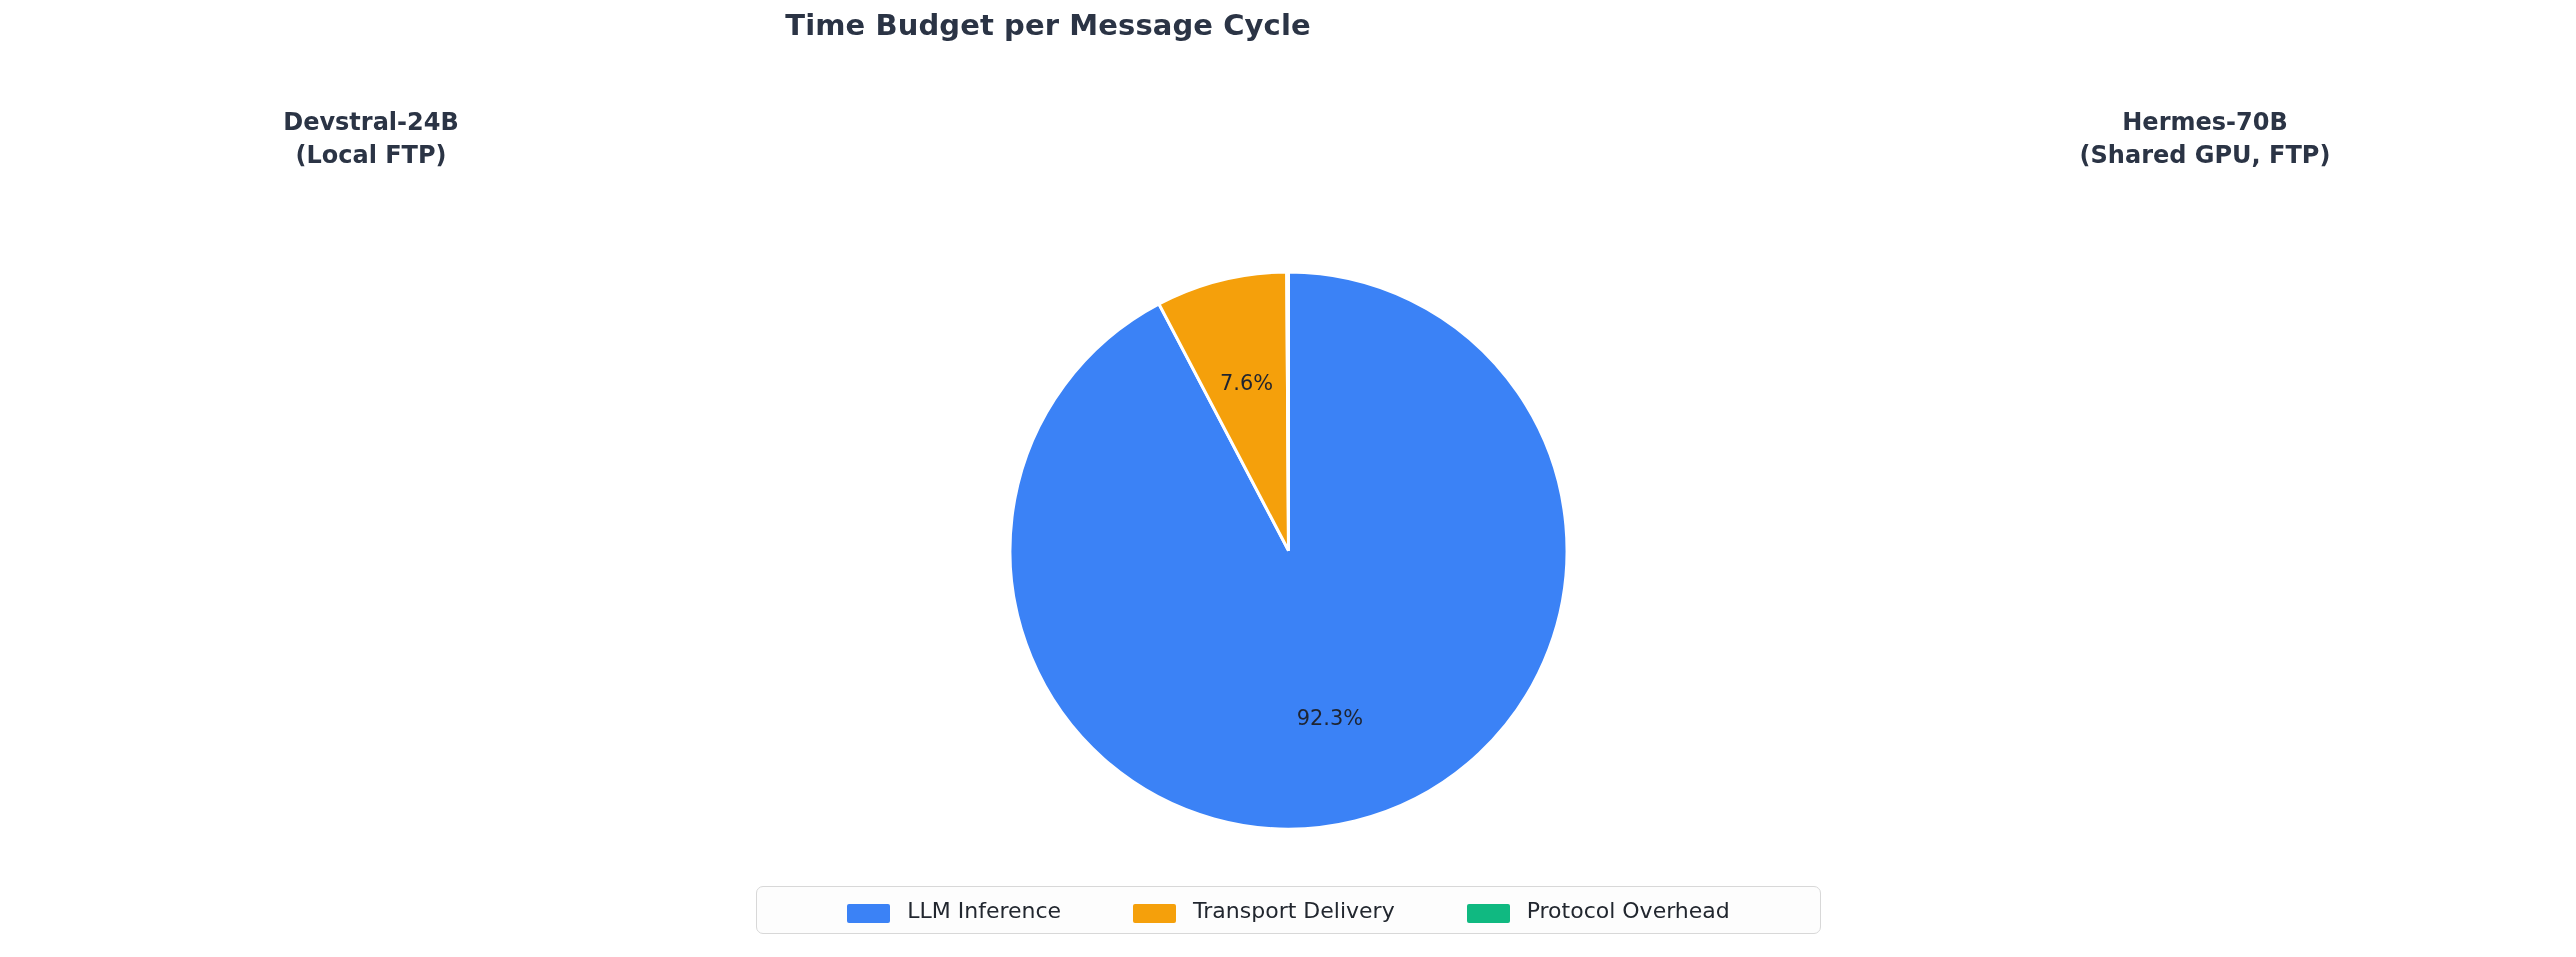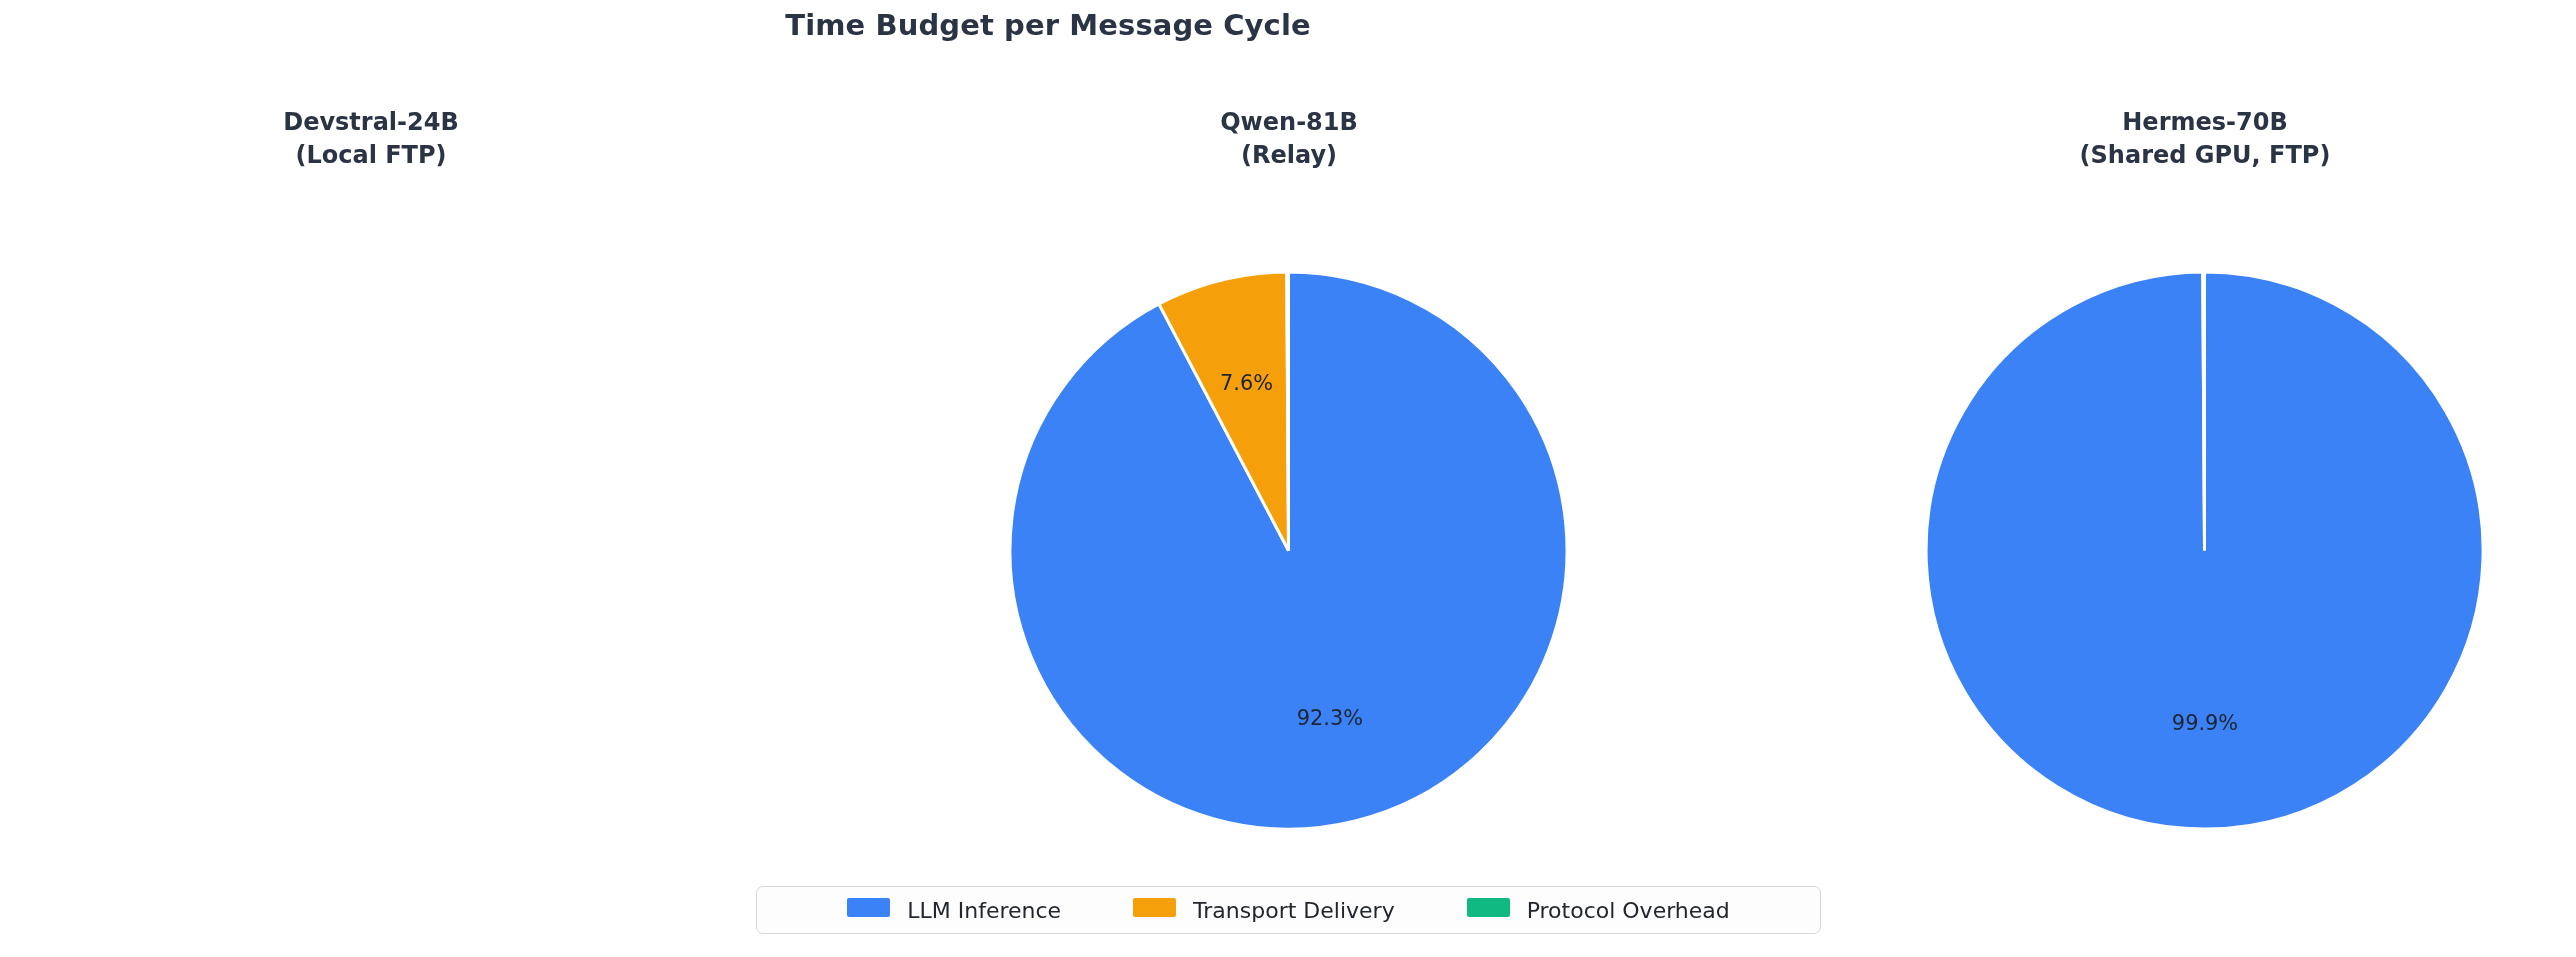--- a/index.html
+++ b/index.html
@@ -85,21 +85,21 @@
     border: 1.4px solid #d8d8d8;
     border-radius: 7px;
     background: #fdfdfd;
     display: flex;
     align-items: center;
     justify-content: center;
     gap: 0px;
   }
   .legend-item {
     display: flex;
-    align-items: flex-start;
+    align-items: flex-end;
     padding: 0 18px;
     margin: 0 18px;
   }
   .legend-swatch {
     width: 43px;
     height: 19px;
     border-radius: 2px;
     margin-right: 17px;
     flex: none;
   }
@@ -114,43 +114,34 @@
 <body>
 
 <div id="figure-title">Time Budget per Message Cycle</div>
 
 <div class="panel" id="panel-0">
   <div class="panel-title">Devstral-24B
 (Local FTP)</div>
 </div>
 
 <div class="panel" id="panel-1">
-  <div class="panel-title">Qwen-81B
-(Relay)</div>
   <div class="pie-wrap">
     <svg class="pie-svg" viewBox="0 0 562 562">
         <path d="M 281 281 L 281.000 1.000 A 280 280 0 1 1 150.758 33.135 Z" fill="#3B82F6" stroke="#FFFFFF" stroke-width="3" stroke-linejoin="miter"></path>
         <path d="M 281 281 L 150.758 33.135 A 280 280 0 0 1 279.241 1.006 Z" fill="#F5A00B" stroke="#FFFFFF" stroke-width="3" stroke-linejoin="miter"></path>
         <path d="M 281 281 L 279.241 1.006 A 280 280 0 0 1 281.000 1.000 Z" fill="#10B981" stroke="#FFFFFF" stroke-width="3" stroke-linejoin="miter"></path>
         <text x="322.59" y="449.55" text-anchor="middle" dominant-baseline="central" class="slice-label">92.3%</text>
         <text x="238.88" y="112.59" text-anchor="middle" dominant-baseline="central" class="slice-label">7.6%</text>
       </svg>
   </div>
 </div>
 
 <div class="panel" id="panel-2">
   <div class="panel-title">Hermes-70B
 (Shared GPU, FTP)</div>
-  <div class="pie-wrap">
-    <svg class="pie-svg" viewBox="0 0 562 562">
-        <path d="M 281 281 L 281.000 1.000 A 280 280 0 1 1 279.241 1.006 Z" fill="#3B82F6" stroke="#FFFFFF" stroke-width="3" stroke-linejoin="miter"></path>
-        <path d="M 281 281 L 279.241 1.006 A 280 280 0 0 1 281.000 1.000 Z" fill="#F5A00B" stroke="#FFFFFF" stroke-width="3" stroke-linejoin="miter"></path>
-        <text x="281.55" y="454.60" text-anchor="middle" dominant-baseline="central" class="slice-label">99.9%</text>
-      </svg>
-  </div>
 </div>
 
 <div id="legend">
     <div class="legend-item">
       <span class="legend-swatch" style="background: rgb(59, 130, 246);"></span>
       <span class="legend-label">LLM Inference</span>
     </div>
     <div class="legend-item">
       <span class="legend-swatch" style="background: rgb(245, 160, 11);"></span>
       <span class="legend-label">Transport Delivery</span>

